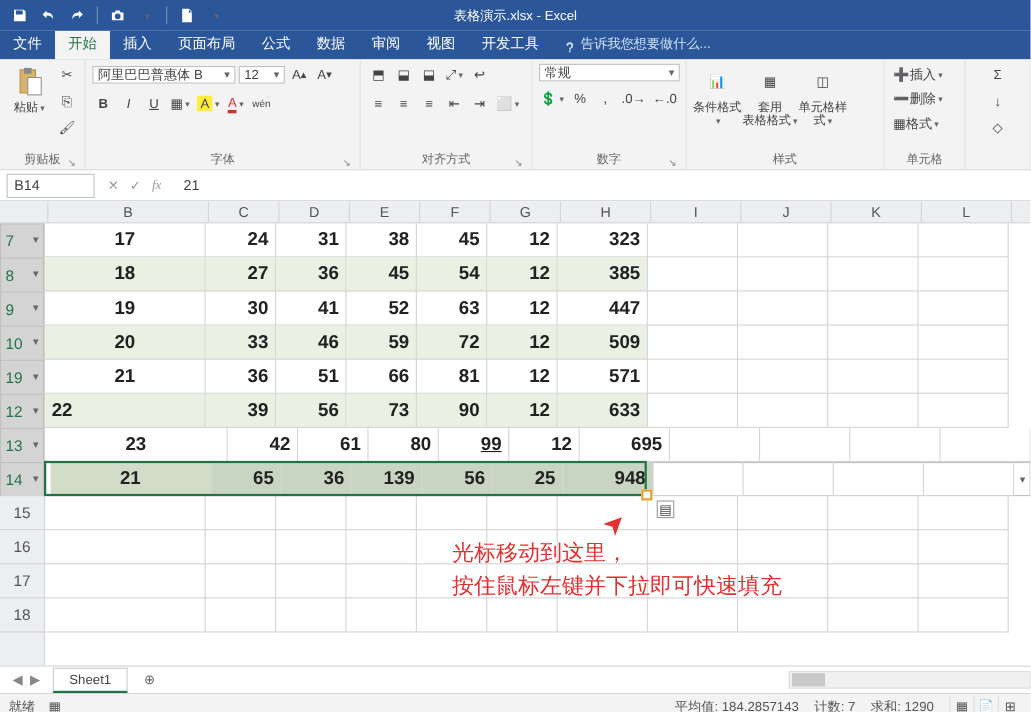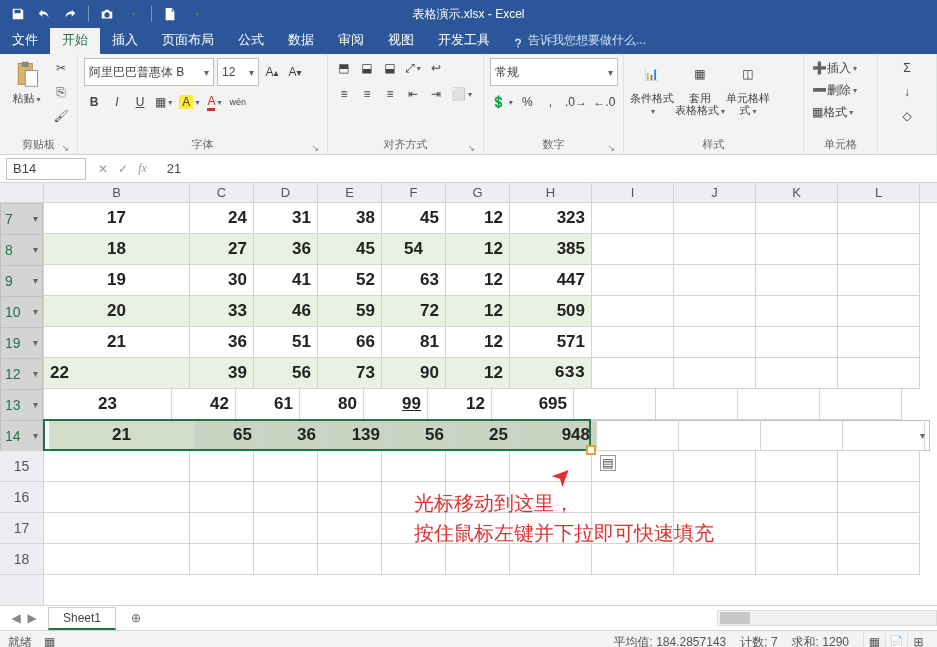--- a/index.html
+++ b/index.html
@@ -25,21 +25,21 @@
 .rgroup { border-right: 1px solid #e1e1e1; padding: 4px 6px 0; display: flex; flex-direction: column; justify-content: space-between; }
 .rgroup-label { text-align: center; font-size: 11px; color: #666; padding-bottom: 2px; position: relative; }
 .rgroup-label::after { content:"↘"; position: absolute; right: 2px; bottom: 1px; font-size: 9px; color: #888; }
 .rgroup.noexp .rgroup-label::after { display:none; }
 .rbody { display: flex; gap: 4px; }
 .bigbtn { display: flex; flex-direction: column; align-items: center; width: 44px; cursor: pointer; }
 .bigbtn .ic { width: 32px; height: 32px; display:flex; align-items:center; justify-content:center; }
 .bigbtn .lbl { font-size: 11px; text-align: center; line-height: 12px; margin-top: 2px; }
 .smallcol { display: flex; flex-direction: column; gap: 4px; }
 .smallbtn { width: 20px; height: 20px; display:flex; align-items:center; justify-content:center; cursor:pointer; }
-.sel { height: 28px; border: 1px solid #c0c0c0; background: #fff; display: flex; align-items: center; padding: 0 4px; font-size: 12px; position: relative; cursor:pointer; }
+.sel { height: 16px; border: 1px solid #c0c0c0; background: #fff; display: flex; align-items: center; padding: 0 4px; font-size: 12px; position: relative; cursor:pointer; }
 .sel::after { content:"▾"; position: absolute; right: 4px; color: #666; font-size: 10px; }
 .btnrow { display: flex; gap: 3px; align-items:center; }
 .rbtn { min-width: 20px; height: 20px; display:flex; align-items:center; justify-content:center; cursor:pointer; font-size:12px; padding: 0 2px; }
 .caret::after { content:"▾"; font-size:8px; color:#666; margin-left:2px; }
 
 
 .fbar { height: 28px; border-bottom: 1px solid #d4d4d4; display: flex; align-items: center; background:#fff; }
 .namebox { width: 80px; height: 22px; border: 1px solid #c0c0c0; margin-left: 6px; padding: 0 6px; font-size: 13px; display:flex; align-items:center; }
 .fbtns { display:flex; align-items:center; gap: 10px; margin: 0 12px; color:#999; }
 .fbtns span { cursor:pointer; }
@@ -328,21 +328,21 @@
           <div class="cell" style="width: 82px;"></div>
           <div class="cell" style="width: 82px;"></div>
           <div class="cell" style="width: 82px;"></div>
           <div class="cell" style="width: 82px;"></div>
         </div>
         <div class="row alt">
           <div class="cell data colB" style="width: 146px; text-align: center;">18</div>
           <div class="cell data" style="width: 64px;">27</div>
           <div class="cell data" style="width: 64px;">36</div>
           <div class="cell data" style="width: 64px;">45</div>
-          <div class="cell data" style="width: 64px; text-align: center;">54</div>
+          <div class="cell data" style="width: 64px;">54</div>
           <div class="cell data" style="width: 64px;">12</div>
           <div class="cell data" style="width: 82px;">385</div>
           <div class="cell" style="width: 82px;"></div>
           <div class="cell" style="width: 82px;"></div>
           <div class="cell" style="width: 82px;"></div>
           <div class="cell" style="width: 82px;"></div>
         </div>
         <div class="row">
           <div class="cell data colB" style="width: 146px; text-align: center;">19</div>
           <div class="cell data" style="width: 64px;">30</div>
@@ -382,28 +382,28 @@
           <div class="cell" style="width: 82px;"></div>
           <div class="cell" style="width: 82px;"></div>
         </div>
         <div class="row alt">
           <div class="cell data colB" style="width: 146px; text-align: left;">22</div>
           <div class="cell data" style="width: 64px;">39</div>
           <div class="cell data" style="width: 64px;">56</div>
           <div class="cell data" style="width: 64px;">73</div>
           <div class="cell data" style="width: 64px;">90</div>
           <div class="cell data" style="width: 64px;">12</div>
-          <div class="cell data" style="width: 82px; font-family: Liberation Mono, monospace;">633</div>
-          <div class="cell" style="width: 82px;"></div>
-          <div class="cell" style="width: 82px;"></div>
-          <div class="cell" style="width: 82px;"></div>
-          <div class="cell" style="width: 82px;"></div>
-        </div>
-        <div class="row">
-          <div class="cell data colB" style="width: 128px; text-align: center;">23</div>
+          <div class="cell data" style="width: 82px;">633</div>
+          <div class="cell" style="width: 82px;"></div>
+          <div class="cell" style="width: 82px;"></div>
+          <div class="cell" style="width: 82px;"></div>
+          <div class="cell" style="width: 82px;"></div>
+        </div>
+        <div class="row">
+          <div class="cell data colB" style="width: 166px; text-align: center;">23</div>
           <div class="cell data" style="width: 64px;">42</div>
           <div class="cell data" style="width: 64px;">61</div>
           <div class="cell data" style="width: 64px;">80</div>
           <div class="cell data" style="width: 64px; text-decoration: underline;">99</div>
           <div class="cell data" style="width: 64px;">12</div>
           <div class="cell data" style="width: 82px;">695</div>
           <div class="cell" style="width: 82px;"></div>
           <div class="cell" style="width: 82px;"></div>
           <div class="cell" style="width: 82px;"></div>
           <div class="cell" style="width: 82px;"></div>

